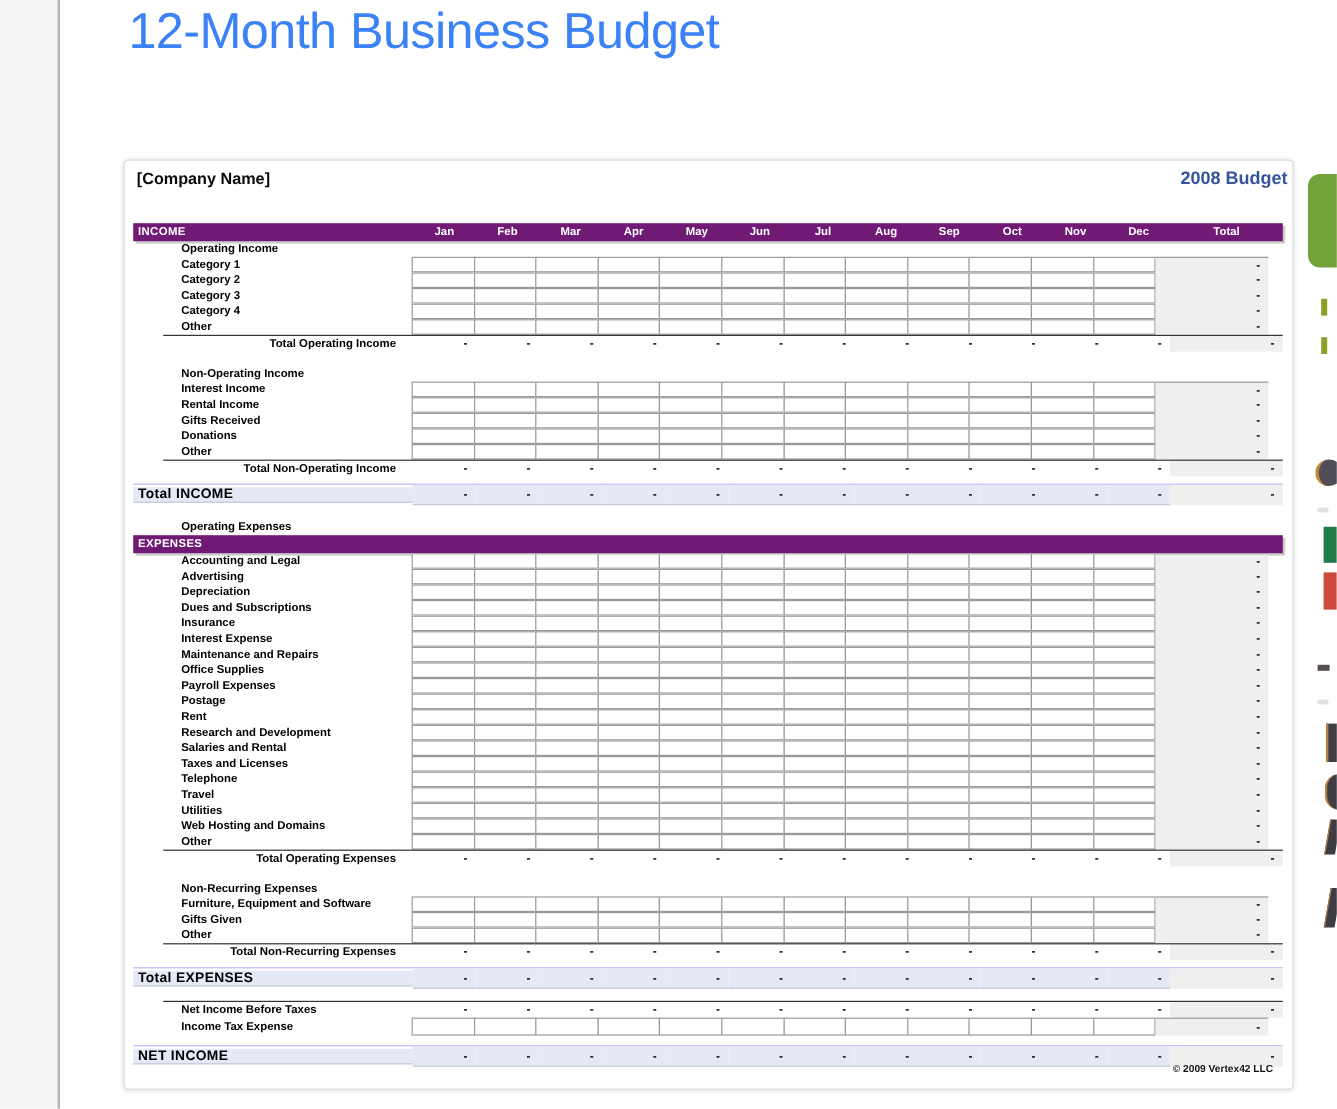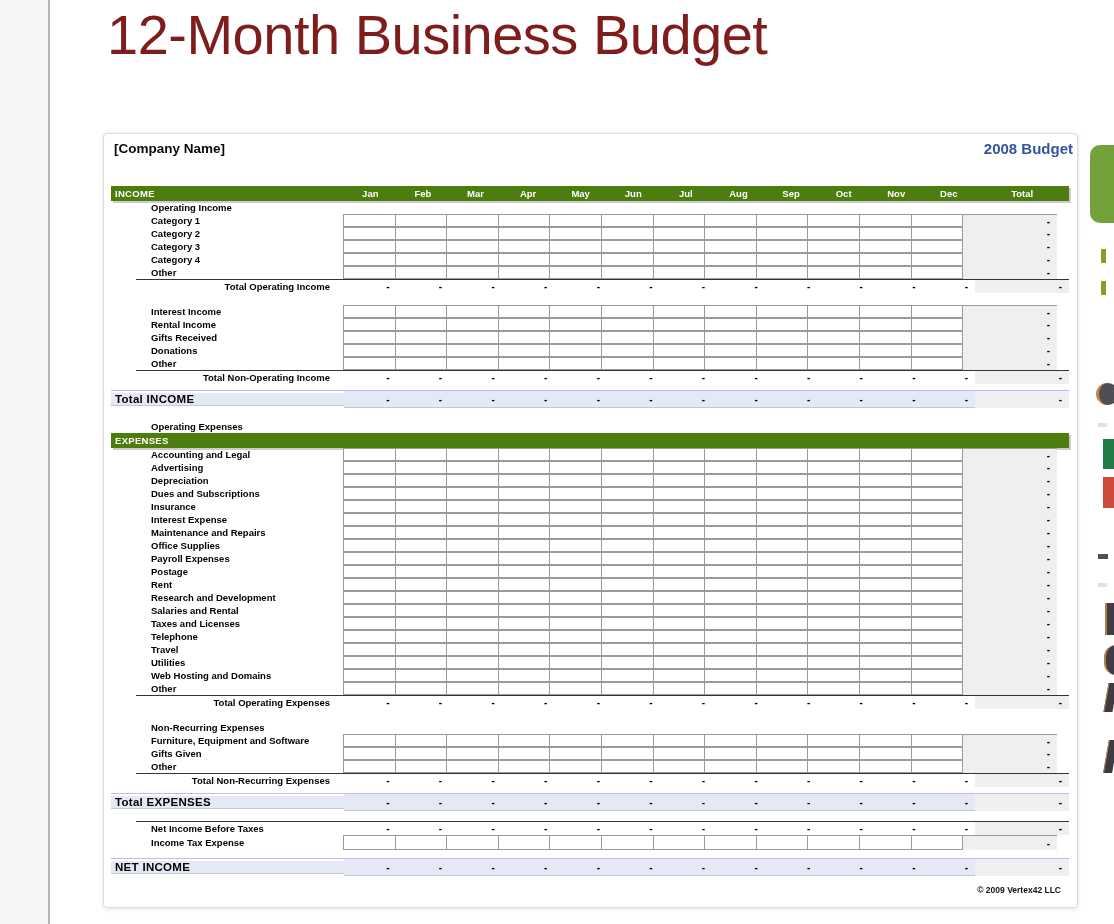--- a/index.html
+++ b/index.html
@@ -5,34 +5,34 @@
   html,body{margin:0;padding:0}
   body{
     width:1114px;height:924px;position:relative;overflow:hidden;
     background:#fff;font-family:"Liberation Sans",sans-serif;
   }
   
   .left-rail{position:absolute;left:0;top:0;width:48px;height:924px;
     background:#F5F5F5;border-right:2px solid #B5B5B5}
   
   .page-head{position:absolute;left:107px;top:2px}
-  .page-title{font-size:56px;font-weight:400;color:#7f1d1d;margin:0;letter-spacing:-0.5px}
+  .page-title{font-size:42px;font-weight:400;color:#3b82f6;margin:0;letter-spacing:-0.5px}
   .page-sub{font-size:21px;color:#0a0a0a;margin-top:12px}
   
   .card{position:absolute;left:103px;top:133px;width:975px;height:775px;
     background:#fff;border:1px solid #DCDCDC;border-radius:4px;
     box-shadow:0 1px 4px rgba(0,0,0,.12);box-sizing:border-box}
   .sheet-head{position:relative;height:52px}
   .company{position:absolute;left:10px;top:7px;font-size:13.5px;font-weight:700;color:#0a0a0a}
   .budget-title{position:absolute;right:4px;top:6px;font-size:15px;font-weight:700;color:#35549E}
   
   .rows{padding:0 8px 0 7px}
   .row{display:flex;align-items:center;height:13px;position:relative}
   .row.sp{height:12px}
-  .bar{height:15px;background:#4d7c0f;box-shadow:2px 2px 0 rgba(110,110,110,.35)}
+  .bar{height:15px;background:#701a75;box-shadow:2px 2px 0 rgba(110,110,110,.35)}
   .barlab{color:#fff !important;font-weight:700;font-size:11px;padding-left:4px;letter-spacing:.3px}
   .mhead{color:#fff;font-size:9.5px;font-weight:700;display:flex;align-items:center;justify-content:center}
   .lab{flex:0 0 233px;font-size:9.5px;font-weight:700;color:#000;
     white-space:nowrap;overflow:hidden;box-sizing:border-box}
   .ind{padding-left:40px}
   .tlab{text-align:right;padding-right:14px}
   .mcol{flex:0 0 52.6px;height:100%;box-sizing:border-box}
   .tcol{flex:0 0 94px;height:100%;box-sizing:border-box}
   .box{background:#fff;border:1px solid #9A9A9A;margin-left:-1px;margin-top:-1px}
   .row.first .box{margin-top:0}
@@ -188,20 +188,23 @@
         <div class="mcol val">-</div>
         <div class="mcol val">-</div>
         <div class="mcol val">-</div>
         <div class="mcol val">-</div>
         <div class="mcol val">-</div>
         <div class="mcol val">-</div>
         <div class="mcol val">-</div>
         <div class="tcol gray val">-</div>
       </div>
       <div class="row sp" style="height: 12px;"></div>
+      <div class="row">
+        <div class="lab ind">Non-Operating Income</div>
+      </div>
       <div class="row first">
         <div class="lab ind">Interest Income</div>
         <div class="mcol box"></div>
         <div class="mcol box"></div>
         <div class="mcol box"></div>
         <div class="mcol box"></div>
         <div class="mcol box"></div>
         <div class="mcol box"></div>
         <div class="mcol box"></div>
         <div class="mcol box"></div>

